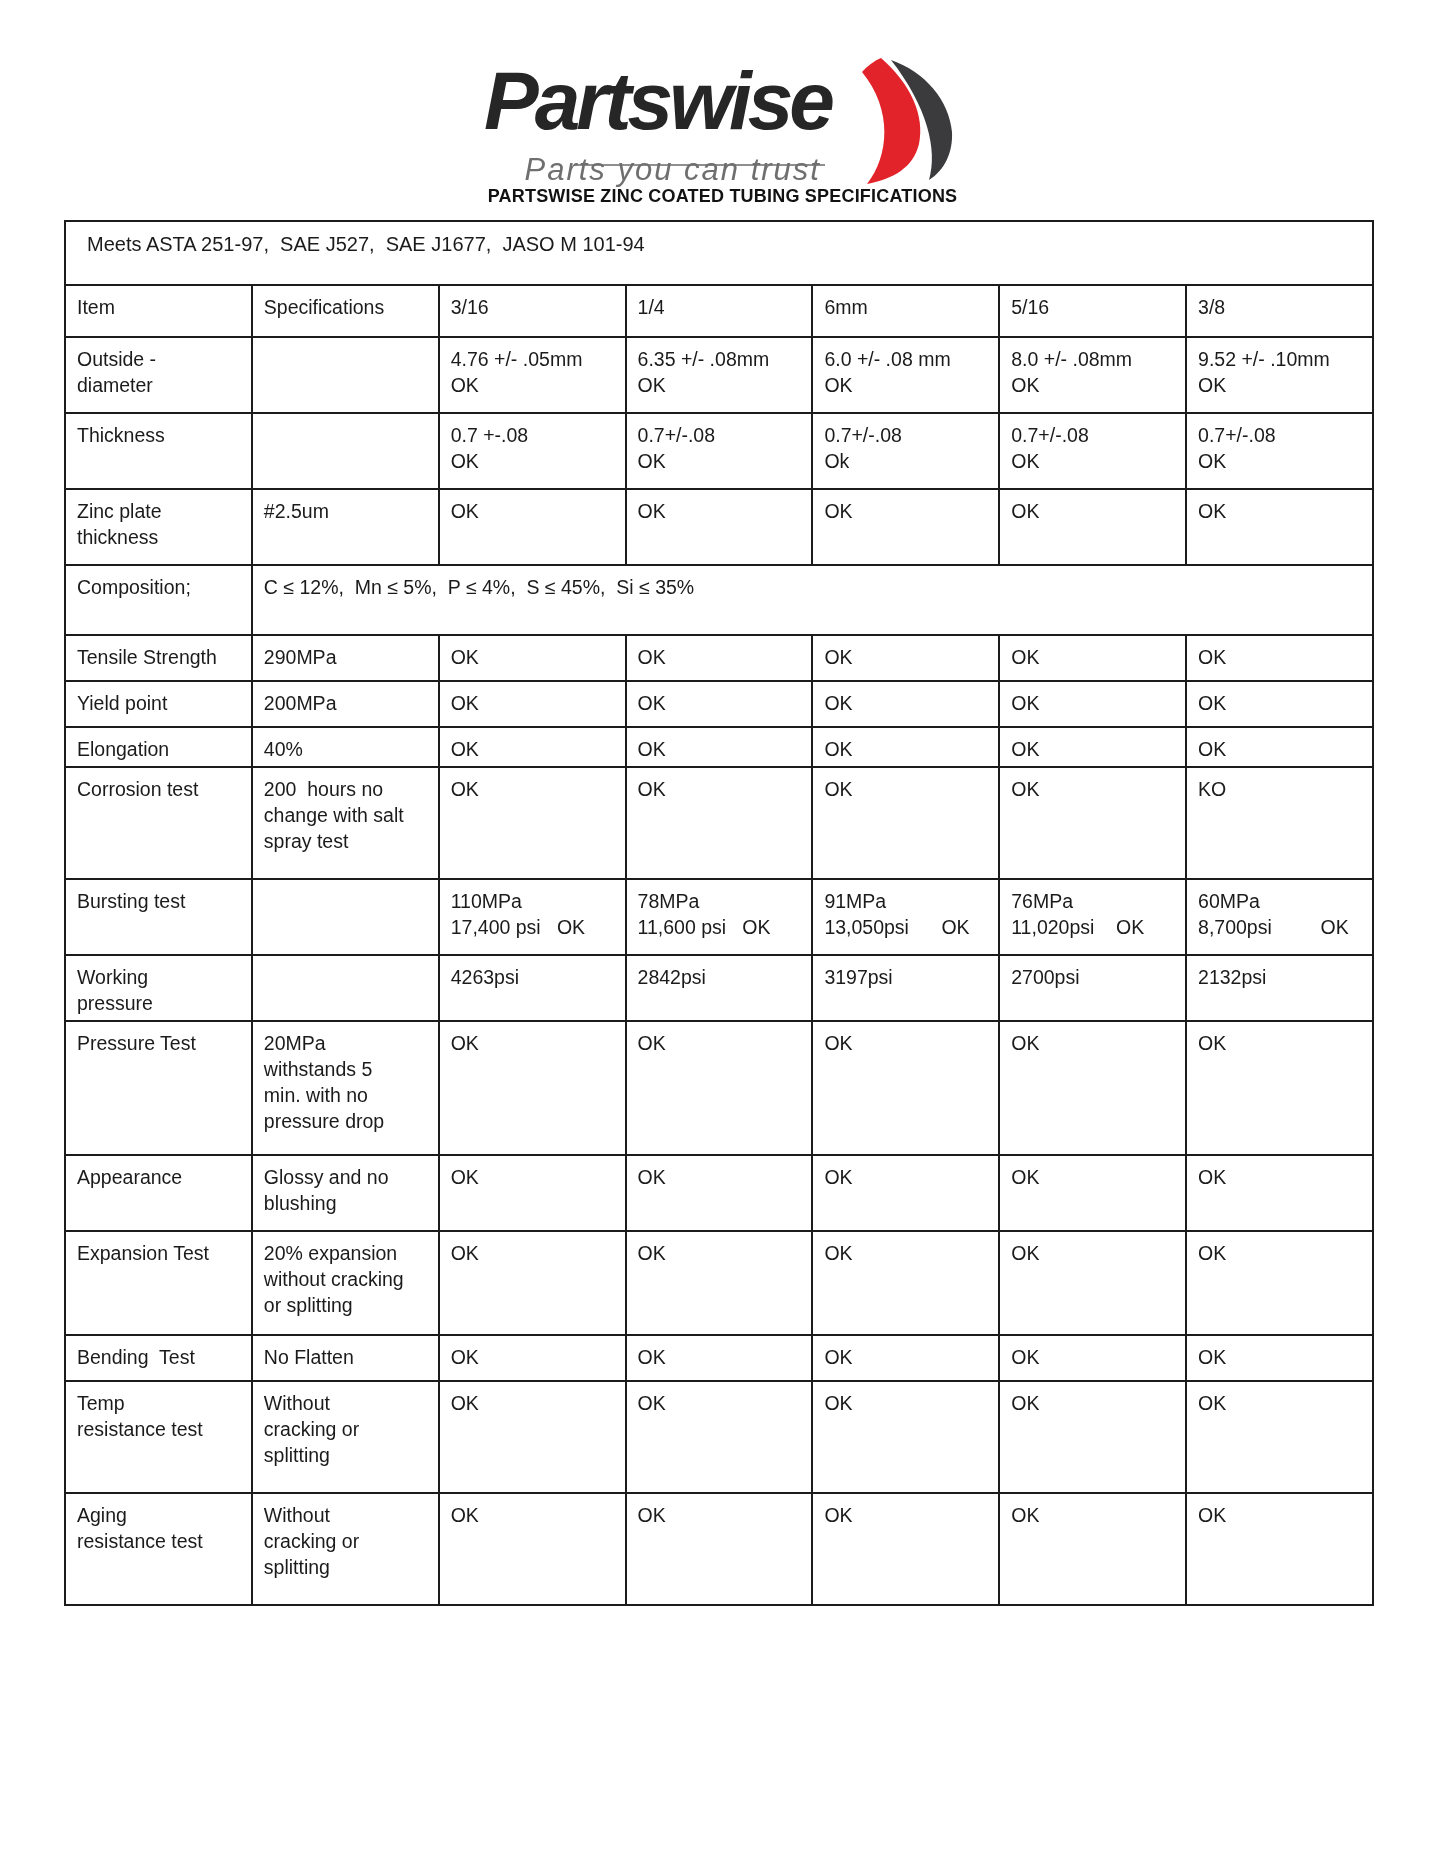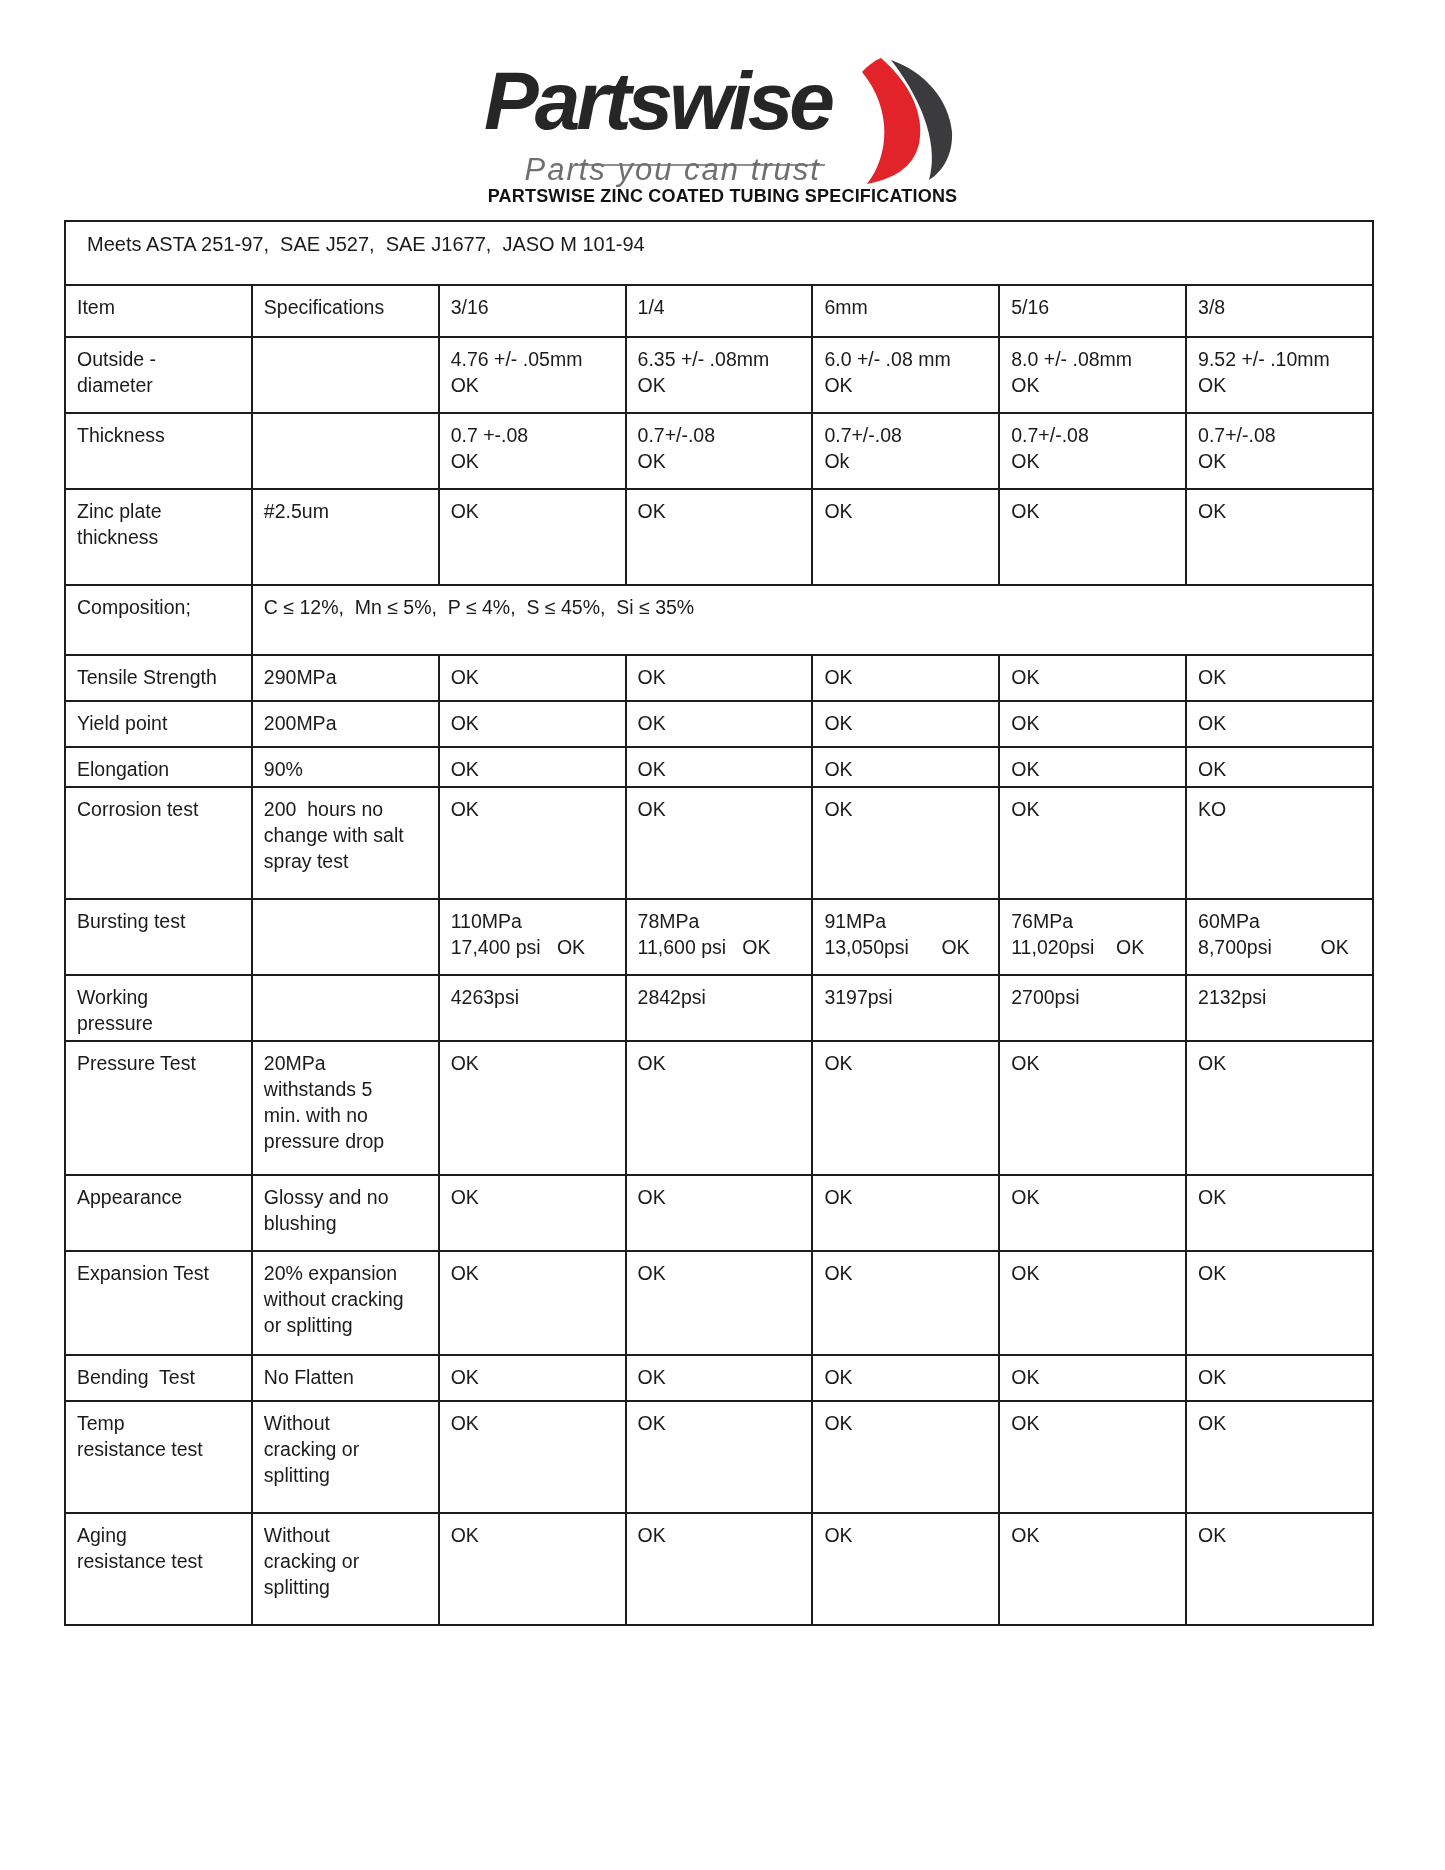--- a/index.html
+++ b/index.html
@@ -138,21 +138,21 @@
 OK</td>
           <td>0.7+/-.08
 OK</td>
           <td>0.7+/-.08
 Ok</td>
           <td>0.7+/-.08
 OK</td>
           <td>0.7+/-.08
 OK</td>
         </tr>
-        <tr style="height: 96px; margin-top: 20px;">
+        <tr style="height: 76px; margin-top: 20px;">
           <td>Zinc plate
 thickness</td>
           <td>#2.5um</td>
           <td>OK</td>
           <td>OK</td>
           <td>OK</td>
           <td>OK</td>
           <td>OK</td>
         </tr>
         <tr style="height: 70px;">
@@ -172,21 +172,21 @@
           <td>Yield point</td>
           <td>200MPa</td>
           <td>OK</td>
           <td>OK</td>
           <td>OK</td>
           <td>OK</td>
           <td>OK</td>
         </tr>
         <tr style="height: 30px;">
           <td>Elongation</td>
-          <td>90%</td>
+          <td>40%</td>
           <td>OK</td>
           <td>OK</td>
           <td>OK</td>
           <td>OK</td>
           <td>OK</td>
         </tr>
         <tr style="height: 112px;">
           <td>Corrosion test</td>
           <td>200  hours no
 change with salt

